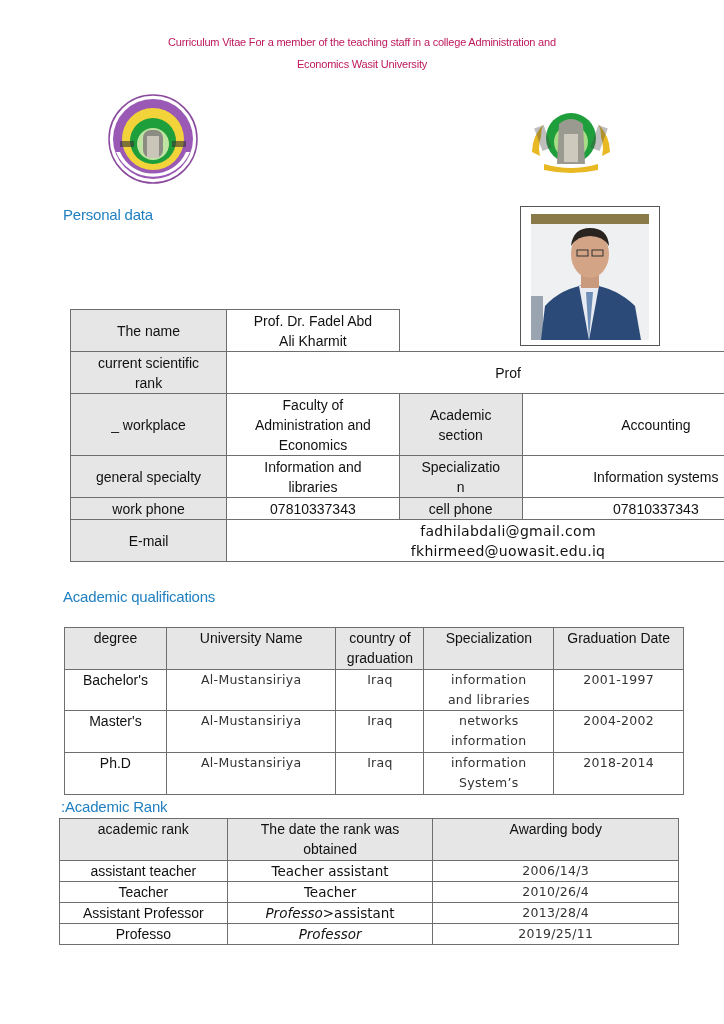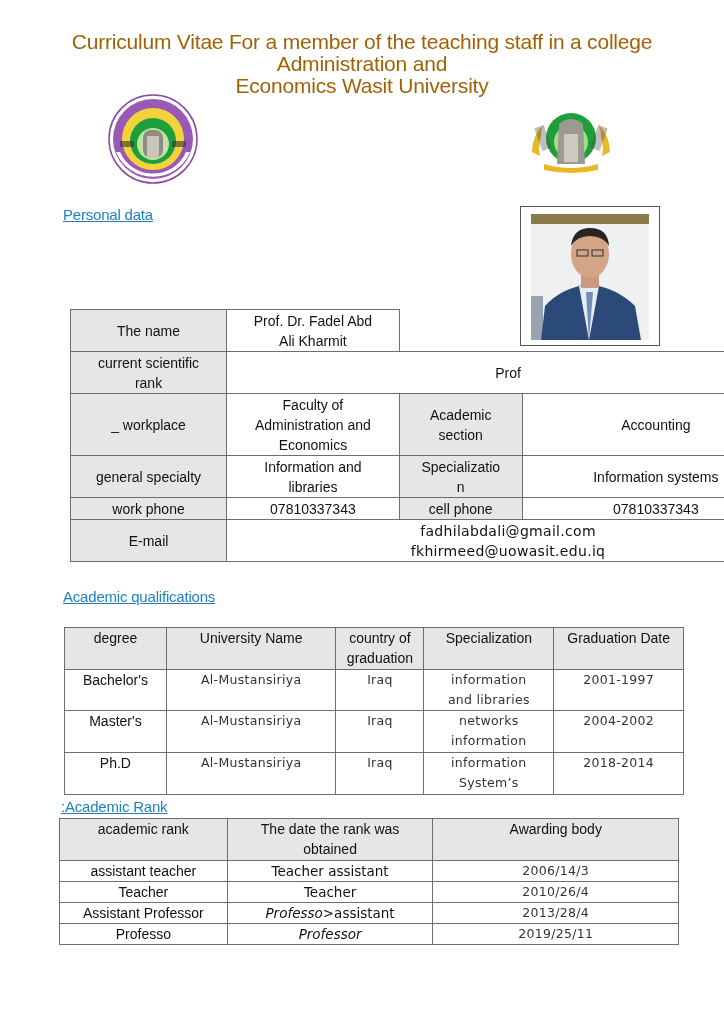--- a/index.html
+++ b/index.html
@@ -1,20 +1,20 @@
 <!DOCTYPE html>
 <html><head>
 <meta charset="utf-8">
 <style>
   html, body { margin: 0; padding: 0; background: #ffffff; }
   body { width: 724px; height: 1024px; position: relative; overflow: hidden;
          font-family: "Liberation Sans", "DejaVu Sans", sans-serif; color: #111; }
   .title { position: absolute; left: 60px; width: 604px; top: 31px; text-align: center;
-           color: #a16207; font-size: 21px; line-height: 22px; letter-spacing: -0.2px; }
-  .heading { position: absolute; color: #1f7fc0; font-size: 15px; letter-spacing: -0.2px; text-decoration: underline; }
+           color: #be185d; font-size: 11px; line-height: 22px; letter-spacing: -0.2px; }
+  .heading { position: absolute; color: #1f7fc0; font-size: 15px; letter-spacing: -0.2px; }
   .logo { position: absolute; }
   .photo-frame { position: absolute; left: 520px; top: 206px; width: 138px; height: 138px;
                  border: 1px solid #555; background: #fff; }
   .photo { position: absolute; left: 10px; top: 7px; width: 118px; height: 126px; overflow: hidden; }
   table { border-collapse: collapse; position: absolute; }
   td, th { border: 1px solid #6e6e6e; text-align: center; vertical-align: middle;
            font-size: 14px; line-height: 20px; padding: 0 3px; font-weight: normal; color: #111; }
   .gray { background: #e6e6e6; }
   .mono { font-family: "DejaVu Sans", sans-serif; font-size: 12.5px; letter-spacing: 0.3px; color: #333; }
   .top { vertical-align: top; }

